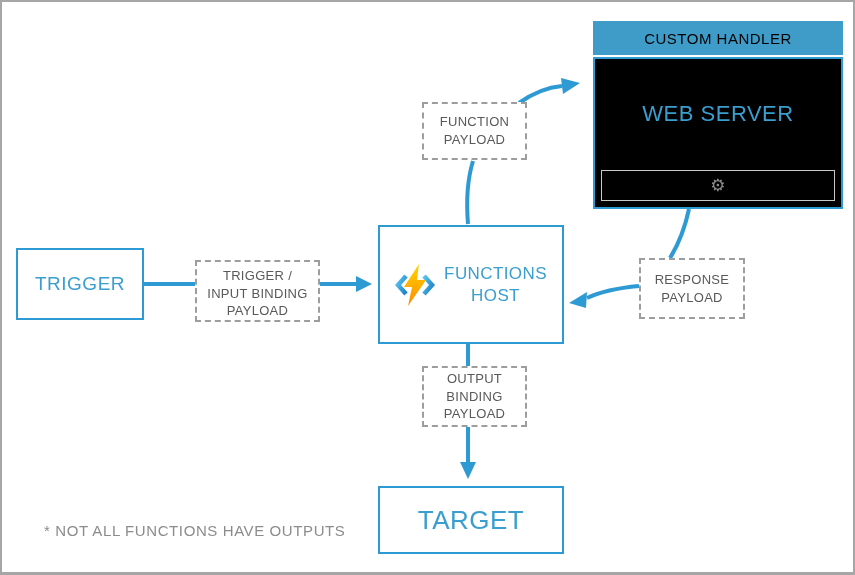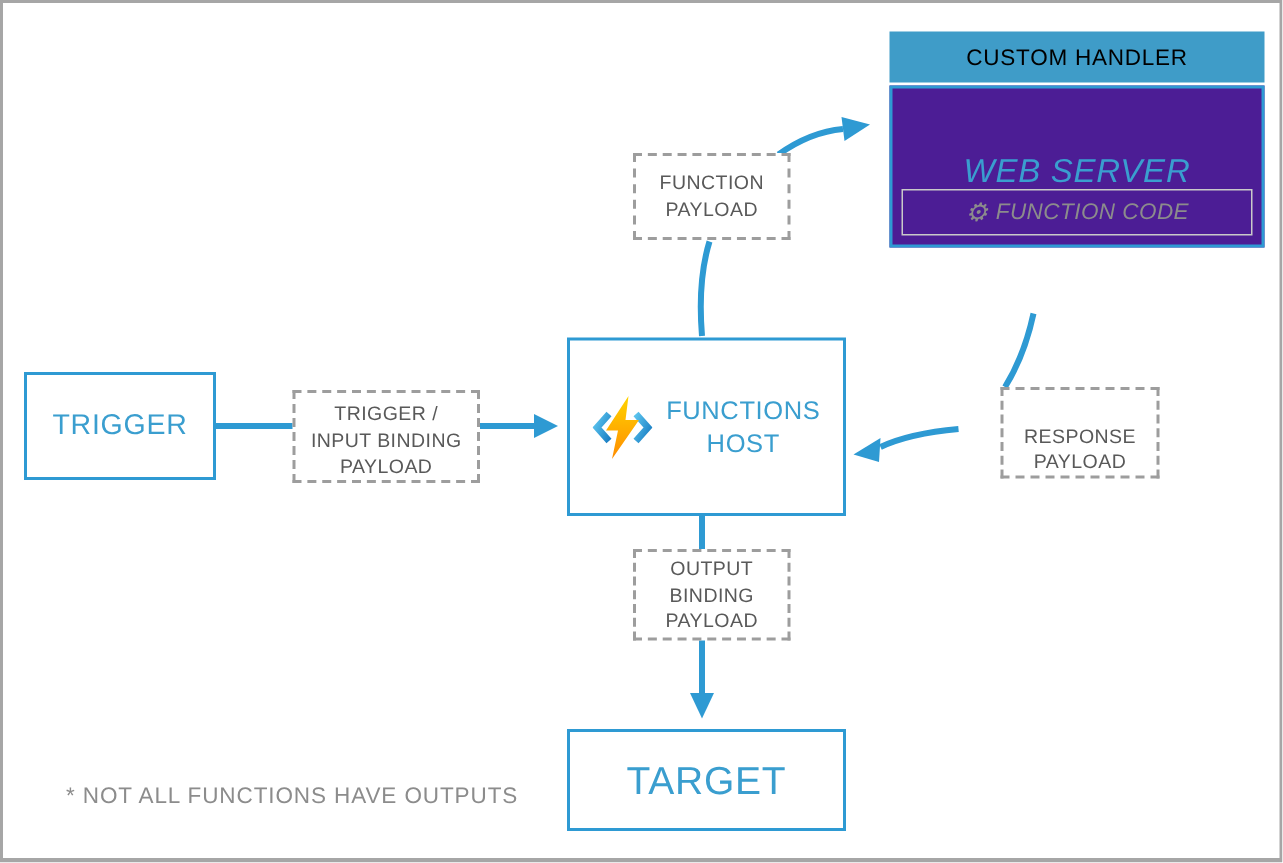--- a/index.html
+++ b/index.html
@@ -52,21 +52,21 @@
     border: 2px dashed var(--dash-gray);
     color: var(--dark-gray);
     font-size: 13px;
     line-height: 1.35;
     letter-spacing: 0.3px;
   }
   .trigger-box   { left: 14px;  top: 246px; width: 128px; height: 72px;  font-size: 19px; }
   .trigger-payload { left: 193px; top: 258px; width: 125px; height: 62px; align-items: flex-end; }
   .functions-host { left: 376px; top: 223px; width: 186px; height: 119px; font-size: 17px; gap: 9px; }
   .request-payload { left: 420px; top: 100px; width: 105px; height: 58px; }
-  .response-payload { left: 665px; top: 256px; width: 106px; height: 61px; align-items: flex-end; }
+  .response-payload { left: 637px; top: 256px; width: 106px; height: 61px; }
   .output-payload { left: 420px; top: 364px; width: 105px; height: 61px; }
   .target-box    { left: 376px; top: 484px; width: 186px; height: 68px;  font-size: 26px; }
 
   .custom-handler {
     position: absolute;
     left: 591px; top: 19px;
     width: 250px;
     z-index: 2;
   }
   .ch-header {
@@ -77,24 +77,23 @@
     font-size: 15px;
     letter-spacing: 0.5px;
     display: flex;
     align-items: center;
     justify-content: center;
     margin-bottom: 2px;
   }
   .ch-body {
     box-sizing: border-box;
     position: relative;
-    width: 250px; height: 108px;
-    background: #4c1d95;
+    width: 250px; height: 152px;
+    background: #000000;
     border: 2px solid var(--blue);
-    font-style: italic;
   }
   .ch-title {
     position: absolute;
     left: 0; right: 0; top: 42px;
     text-align: center;
     color: var(--text-blue);
     font-size: 22px;
     letter-spacing: 0.5px;
   }
   .function-code {
@@ -192,21 +191,20 @@
   </div>
 
   <div class="custom-handler">
     <div class="ch-header">
       <span>CUSTOM HANDLER</span>
     </div>
     <div class="ch-body">
       <div class="ch-title">WEB SERVER</div>
       <div class="function-code">
         <span class="gear">⚙</span>
-        <span>FUNCTION CODE</span>
       </div>
     </div>
   </div>
 
   <div class="node dashed-box response-payload">
     <div>
       <div>RESPONSE</div>
       <div>PAYLOAD</div>
     </div>
   </div>

